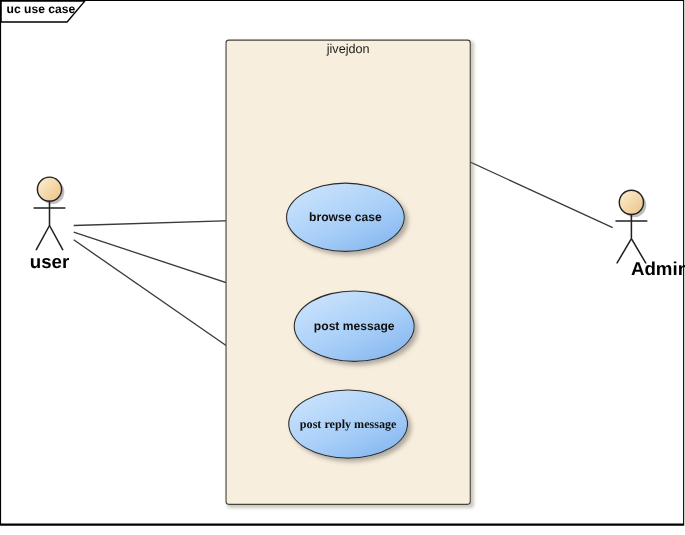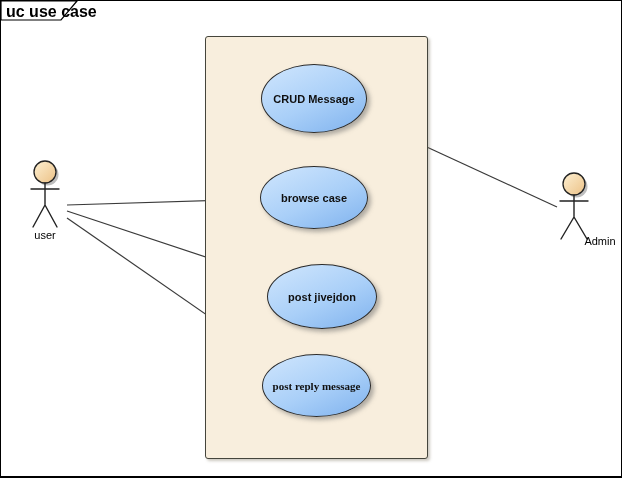--- a/index.html
+++ b/index.html
@@ -16,21 +16,21 @@
   .frame-border {
     position: absolute; left: 0; top: 0;
     width: 622px; height: 478px;
     border: 1px solid #000;
     border-bottom-width: 2px;
     box-sizing: border-box;
     pointer-events: none;
   }
   .frame-tab-label {
     position: absolute; left: 6px; top: 3px;
-    font-size: 16px; font-weight: bold; color: #000;
+    font-size: 11px; font-weight: bold; color: #000;
     white-space: nowrap;
   }
   
   svg.layer { position: absolute; left: 0; top: 0; width: 623px; height: 486px; }
   .assoc { stroke: var(--line, #3a3a3a); stroke-width: 1.2; fill: none; }
   .stick { stroke: #222; stroke-width: 1.4; fill: none; stroke-linecap: round; }
   .tab-shape { fill: #ffffff; stroke: #000; stroke-width: 1.2; }
   .head-main { stroke: #222; stroke-width: 1.3; }
   .head-shadow { fill: rgba(110,110,110,0.45); }
   
@@ -63,21 +63,21 @@
   .uc-crud  { left: 261px; top: 64px;  width: 106px; height: 69px; }
   .uc-browse{ left: 260px; top: 166px; width: 108px; height: 63px; }
   .uc-post  { left: 267px; top: 264px; width: 110px; height: 65px; }
   .uc-reply { left: 262px; top: 354px; width: 109px; height: 63px; font-family: Liberation Serif, serif; }
   .usecase .uc-label {
     font-size: 11px; font-weight: bold; color: #101010; white-space: nowrap;
   }
   
   .actor-label {
     position: absolute; width: 70px; text-align: center;
-    font-size: 11px; font-weight: normal; color: #000; white-space: nowrap;
+    font-size: 17px; font-weight: bold; color: #000; white-space: nowrap;
   }
   .actor-label.user  { left: 10px;  top: 229px; }
   .actor-label.admin { left: 565px; top: 235px; }
 </style>
 </head>
 <body>
 
 <div class="canvas">
 
   <svg class="layer" viewBox="0 0 623 486">
@@ -106,29 +106,27 @@
     </g>
 
     <polygon class="tab-shape" points="1,1 77,1 61,20 1,20"></polygon>
   </svg>
 
   <div class="frame-border"></div>
 
   <div class="frame-tab-label">uc use case</div>
 
   <div class="boundary"></div>
+  <div class="boundary-label">jivejdon</div>
 
-  <div class="usecase uc-crud">
-    <span class="uc-label">CRUD Message</span>
-  </div>
   <div class="usecase uc-browse">
     <span class="uc-label">browse case</span>
   </div>
   <div class="usecase uc-post">
-    <span class="uc-label">post jivejdon</span>
+    <span class="uc-label">post message</span>
   </div>
   <div class="usecase uc-reply">
     <span class="uc-label">post reply message</span>
   </div>
 
   <div class="actor-label user">user</div>
   <div class="actor-label admin">Admin</div>
 
 </div>
 

